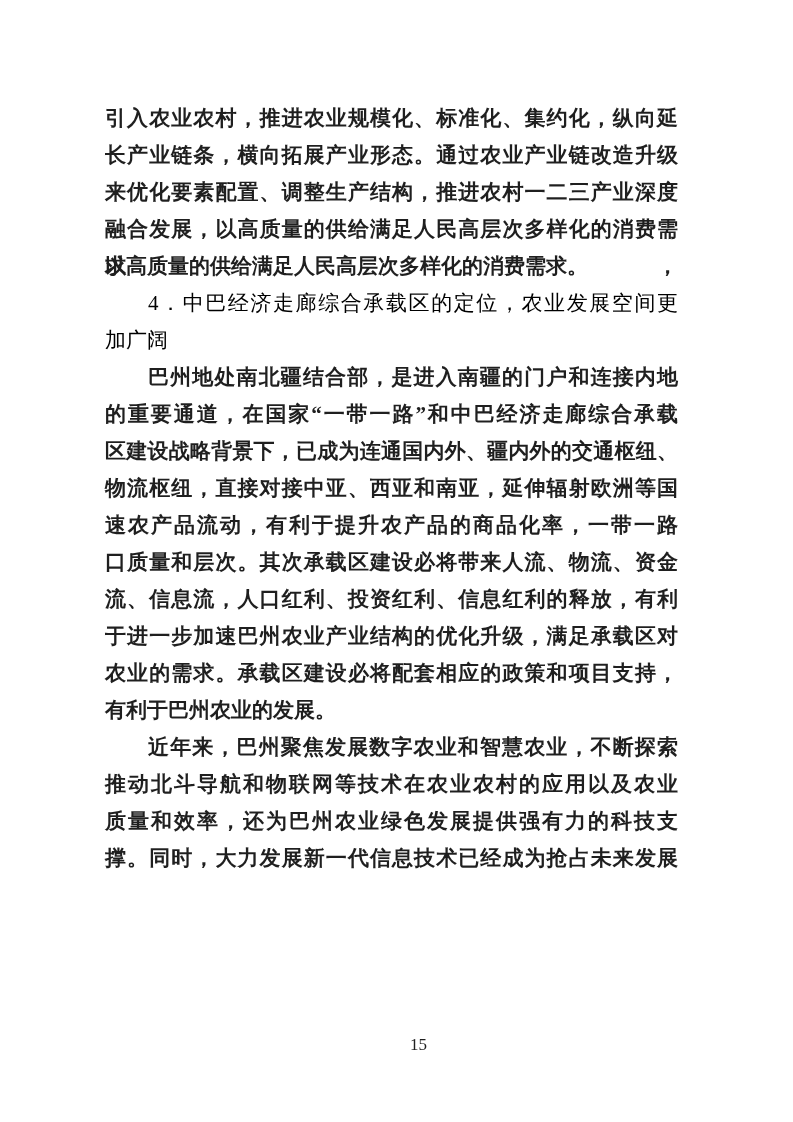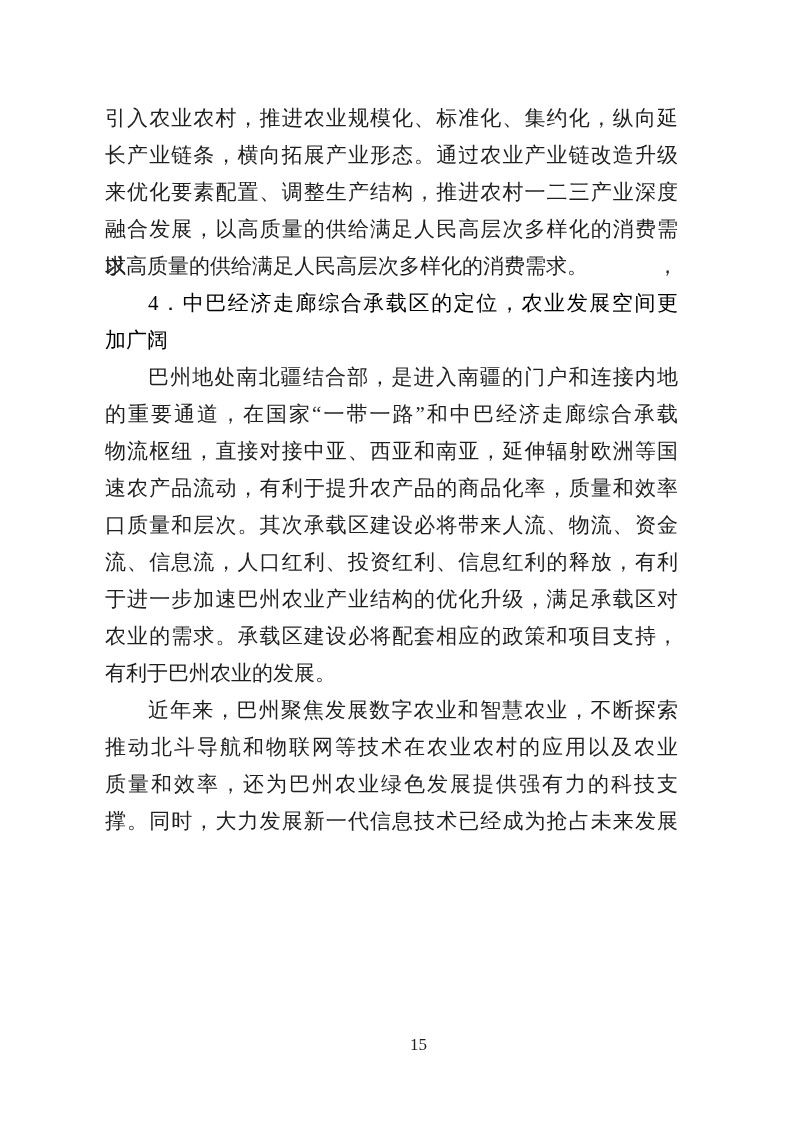--- a/index.html
+++ b/index.html
@@ -22,20 +22,21 @@
     top: 100px;
     width: 573px;
   }
   .line {
     height: 37px;
     line-height: 37px;
     font-size: 21px;
     color: var(--text-color, #1f1f1f);
     text-align: justify;
     white-space: normal;
+    font-weight: bold;
   }
   .line.fill {
     text-align-last: justify;
   }
   .line.indent {
     text-indent: 43px;
   }
   .line.heading {
     font-weight: 400;
     color: var(--heading-color, #000000);
@@ -61,22 +62,23 @@
   <div class="text-block">
       <div class="line fill">引入农业农村，推进农业规模化、标准化、集约化，纵向延</div>
       <div class="line fill">长产业链条，横向拓展产业形态。通过农业产业链改造升级</div>
       <div class="line fill">来优化要素配置、调整生产结构，推进农村一二三产业深度</div>
       <div class="line fill">融合发展，以高质量的供给满足人民高层次多样化的消费需求，</div>
       <div class="line">以高质量的供给满足人民高层次多样化的消费需求。</div>
       <div class="line heading indent fill">4．中巴经济走廊综合承载区的定位，农业发展空间更</div>
       <div class="line heading">加广阔</div>
       <div class="line indent fill">巴州地处南北疆结合部，是进入南疆的门户和连接内地</div>
       <div class="line fill">的重要通道，在国家“一带一路”和中巴经济走廊综合承载</div>
+      <div class="line fill">区建设战略背景下，已成为连通国内外、疆内外的交通枢纽、</div>
       <div class="line fill">物流枢纽，直接对接中亚、西亚和南亚，延伸辐射欧洲等国</div>
-      <div class="line fill">速农产品流动，有利于提升农产品的商品化率，质量和效率</div>
+      <div class="line fill">速农产品流动，有利于提升农产品的商品化率，一带一路</div>
       <div class="line fill">口质量和层次。其次承载区建设必将带来人流、物流、资金</div>
       <div class="line fill">流、信息流，人口红利、投资红利、信息红利的释放，有利</div>
       <div class="line fill">于进一步加速巴州农业产业结构的优化升级，满足承载区对</div>
       <div class="line fill">农业的需求。承载区建设必将配套相应的政策和项目支持，</div>
       <div class="line">有利于巴州农业的发展。</div>
       <div class="line indent fill">近年来，巴州聚焦发展数字农业和智慧农业，不断探索</div>
       <div class="line fill">推动北斗导航和物联网等技术在农业农村的应用以及农业</div>
       <div class="line fill">质量和效率，还为巴州农业绿色发展提供强有力的科技支</div>
       <div class="line fill">撑。同时，大力发展新一代信息技术已经成为抢占未来发展</div>
     </div>

